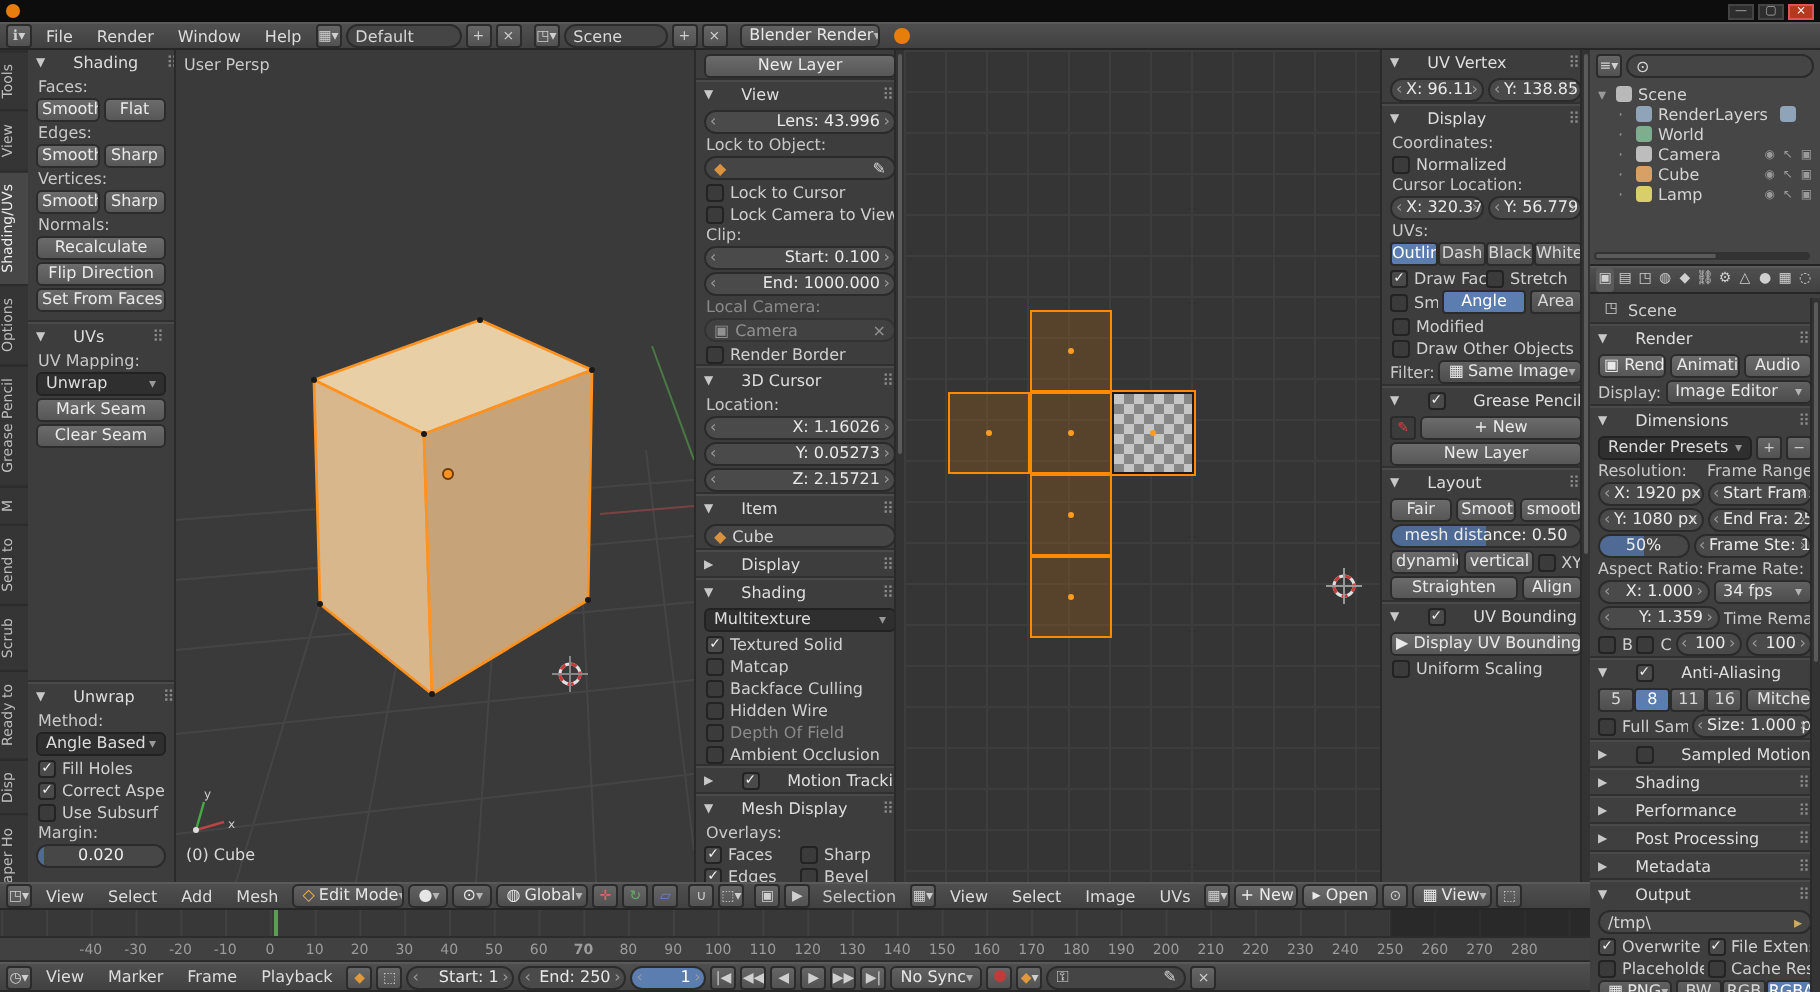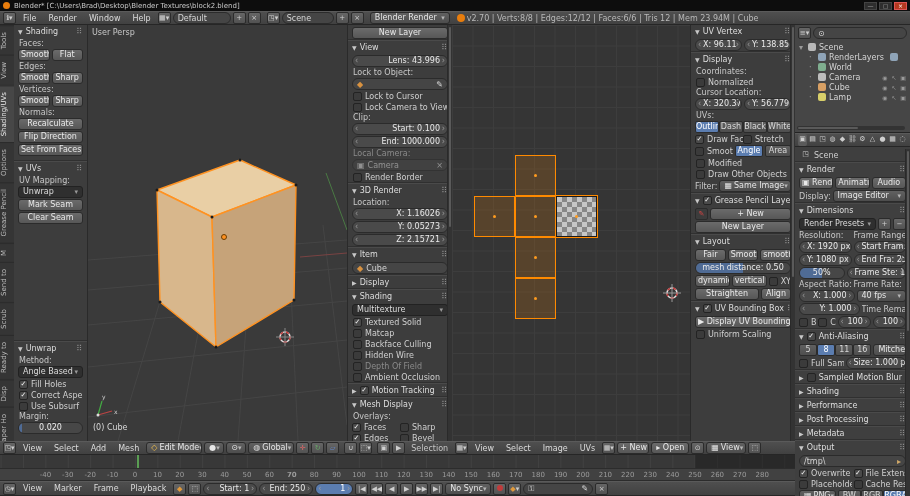--- a/index.html
+++ b/index.html
@@ -19,21 +19,21 @@
 .num::before{content:"‹";position:absolute;left:2px;top:0;color:#9a9a9a}
 .num::after{content:"›";position:absolute;right:2px;top:0;color:#9a9a9a}
 .sld{background:#474747;border:1px solid #2b2b2b;border-radius:6px;height:12px;line-height:10px;text-align:center;color:#ececec;position:relative;overflow:hidden;flex:1}
 .sld i{position:absolute;left:0;top:0;bottom:0;background:#4f6b95}
 .sld b{position:relative;font-weight:normal;white-space:nowrap}
 .fld{background:#454545;border:1px solid #2b2b2b;border-radius:6px;height:12px;display:flex;align-items:center;gap:3px;padding:0 4px;overflow:hidden;white-space:nowrap;flex:1}
 .ck{width:9px;height:9px;background:#3b3b3b;border:1px solid #232323;border-radius:2px;line-height:7px;text-align:center;color:#f2f2f2;font-size:7px;flex:none}
 .cl{margin-left:3px;color:#d0d0d0;white-space:nowrap;overflow:hidden}
 .ckrow{display:flex;align-items:center;height:10px;margin:1px 5px;overflow:hidden}
 .ckrow.dis .cl{color:#8a8a8a}
-.ph{display:flex;align-items:center;gap:3px;padding:2px 4px;color:#dedede;border-top:1px solid #4a4a4a;box-shadow:0 -1px 0 #303030;overflow:hidden;white-space:nowrap}
+.ph{display:flex;align-items:center;gap:14px;padding:2px 4px;color:#dedede;border-top:1px solid #4a4a4a;box-shadow:0 -1px 0 #303030;overflow:hidden;white-space:nowrap}
 .ph::before{content:"▼";font-size:6px;color:#c8c8c8}
 .ph.closed::before{content:"▶"}
 .ph .dots{margin-left:auto;color:#8a8a8a;letter-spacing:1px}
 .lbl{color:#c8c8c8;margin:1px 5px;white-space:nowrap;overflow:hidden}
 .lbl.dis{color:#8a8a8a}
 .r{display:flex;gap:2px;margin:1px 4px;align-items:center}
 .ic{width:13px;height:12px;background:linear-gradient(#666,#525252);border:1px solid #2b2b2b;border-radius:2px;color:#cfcfcf;font-size:7px;line-height:10px;text-align:center;flex:none;overflow:hidden}
 .panelcol{background:#3d3d3d;overflow:hidden}
 .vtab{writing-mode:vertical-rl;transform:rotate(180deg);font-size:7px;color:#bdbdbd;background:#353535;border-bottom:1px solid #2c2c2c;padding:6px 0;text-align:center;width:14px;overflow:hidden;white-space:nowrap}
 .vtab.act{background:#474747;color:#eee}
@@ -46,21 +46,20 @@
 .checker{background-color:#c6c6c6;background-image:linear-gradient(45deg,#878787 25%,transparent 25%,transparent 75%,#878787 75%),linear-gradient(45deg,#878787 25%,transparent 25%,transparent 75%,#878787 75%);background-size:10px 10px;background-position:0 0,5px 5px}
 .scroll{position:absolute;right:0;top:0;bottom:0;width:5px;background:#333;border-left:1px solid #2a2a2a}
 .scroll i{position:absolute;left:1px;right:1px;border-radius:2px;background:#5a5a5a}
 .sep{height:4px}
 </style>
 </head>
 <body>
 
 <div class="abs" style="left:0;top:0;width:910px;height:11px;background:#0d0d0d;display:flex;align-items:center;padding:0 3px;gap:4px">
   <span style="width:7px;height:7px;border-radius:50%;background:#e87d0d;flex:none"></span>
-  <span style="color:#c9c9c9;font-size:7px;white-space:nowrap;overflow:hidden">Blender* [C:\Users\Brad\Desktop\Blender Textures\block2.blend]</span>
   <span style="margin-left:auto;display:flex;gap:2px">
     <span style="width:13px;height:8px;background:#2e2e2e;border:1px solid #444;color:#aaa;font-size:6px;line-height:5px;text-align:center">—</span>
     <span style="width:13px;height:8px;background:#2e2e2e;border:1px solid #444;color:#aaa;font-size:6px;line-height:6px;text-align:center">▢</span>
     <span style="width:13px;height:8px;background:#b5391f;border:1px solid #d55;color:#fff;font-size:6px;line-height:6px;text-align:center">×</span>
   </span>
 </div>
 
 <div class="abs hstrip" style="left:0;top:11px;width:910px;height:14px">
   <span class="ic">ℹ▾</span>
   <span class="menu">File</span>
@@ -72,25 +71,24 @@
       <span>Default</span>
     </span>
   <span class="ic">+</span>
   <span class="ic">×</span>
   <span class="ic" style="margin-left:4px">◳▾</span>
   <span class="fld" style="flex:none;width:52px">
       <span>Scene</span>
     </span>
   <span class="ic">+</span>
   <span class="ic">×</span>
-  <span class="dd" style="flex:none;width:80px;margin-left:4px">
+  <span class="dd" style="flex:none;width:70px;margin-left:4px">
       <span>Blender Render</span>
     </span>
   <span style="width:8px;height:8px;border-radius:50%;background:#e87d0d;flex:none;margin-left:5px"></span>
-  <span style="color:#b9b9b9;white-space:nowrap;overflow:hidden">v2.70 | Verts:8/8 | Edges:12/12 | Faces:6/6 | Tris 12 | Mem 23.94M | Cube</span>
 </div>
 
 <div class="abs" style="left:0;top:25px;width:452px;height:430px;border-right:1px solid #242424">
 
   <div class="abs" id="ts-tabs" style="left:0;top:0;width:14px;height:416px;background:#313131;overflow:hidden">
       <div class="vtab">Tools</div>
       <div class="vtab">View</div>
       <div class="vtab act">Shading/UVs</div>
       <div class="vtab">Options</div>
       <div class="vtab">Grease Pencil</div>
@@ -270,21 +268,21 @@
           <span>▣</span>
           <span>Camera</span>
           <span style="margin-left:auto">×</span>
         </span>
       </div>
     <div class="ckrow">
         <span class="ck"></span>
         <span class="cl">Render Border</span>
       </div>
     <div class="ph">
-        <span>3D Render</span>
+        <span>3D Cursor</span>
         <span class="dots">⠿</span>
       </div>
     <div class="lbl">Location:</div>
     <div class="r">
         <span class="num"><span>X: 1.16026</span></span>
       </div>
     <div class="r">
         <span class="num"><span>Y: 0.05273</span></span>
       </div>
     <div class="r">
@@ -458,21 +456,21 @@
       <span class="ckrow" style="flex:1;margin:0">
           <span class="ck"></span>
           <span class="cl">Stretch</span>
         </span>
     </div>
     <div class="r">
       <span class="ckrow" style="flex:1;margin:0">
           <span class="ck"></span>
           <span class="cl">Smooth</span>
         </span>
-      <span class="tog on" style="flex:none;width:28px">Angle</span>
+      <span class="tog on" style="flex:none;width:42px">Angle</span>
       <span class="tog" style="flex:none;width:26px">Area</span>
     </div>
     <div class="ckrow">
         <span class="ck"></span>
         <span class="cl">Modified</span>
       </div>
     <div class="ckrow">
         <span class="ck"></span>
         <span class="cl">Draw Other Objects</span>
       </div>
@@ -662,25 +660,25 @@
       <span class="sld"><i style="width:50%"></i><b>50%</b></span>
       <span class="num"><span>Frame Ste: 1</span></span>
     </div>
   <div class="r">
     <span class="lbl" style="margin:0;flex:1">Aspect Ratio:</span>
     <span class="lbl" style="margin:0;flex:1">Frame Rate:</span>
   </div>
   <div class="r">
       <span class="num"><span>X: 1.000</span></span>
       <span class="dd" style="flex:1">
-        <span>40 fps</span>
-      </span>
-    </div>
-  <div class="r">
-      <span class="num"><span>Y: 1.000</span></span>
+        <span>34 fps</span>
+      </span>
+    </div>
+  <div class="r">
+      <span class="num"><span>Y: 1.359</span></span>
       <span class="lbl" style="margin:0;flex:1">Time Remapping:</span>
     </div>
   <div class="r">
     <span class="ckrow" style="flex:1;margin:0">
         <span class="ck"></span>
         <span class="cl">Bor</span>
       </span>
     <span class="ckrow" style="flex:1;margin:0">
         <span class="ck"></span>
         <span class="cl">Cro</span>

